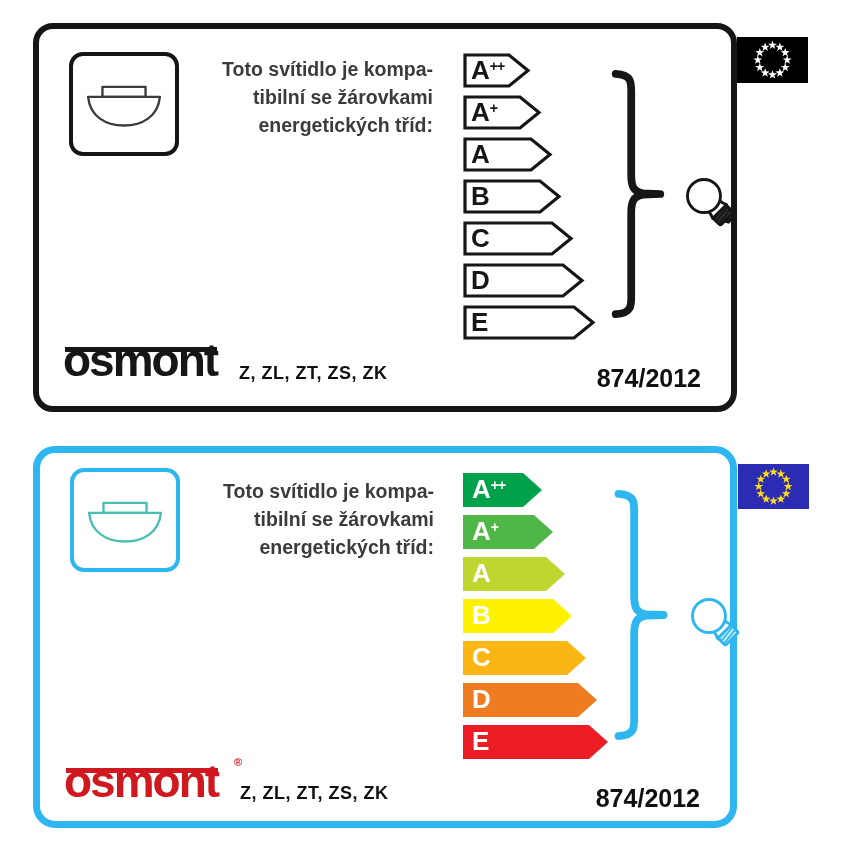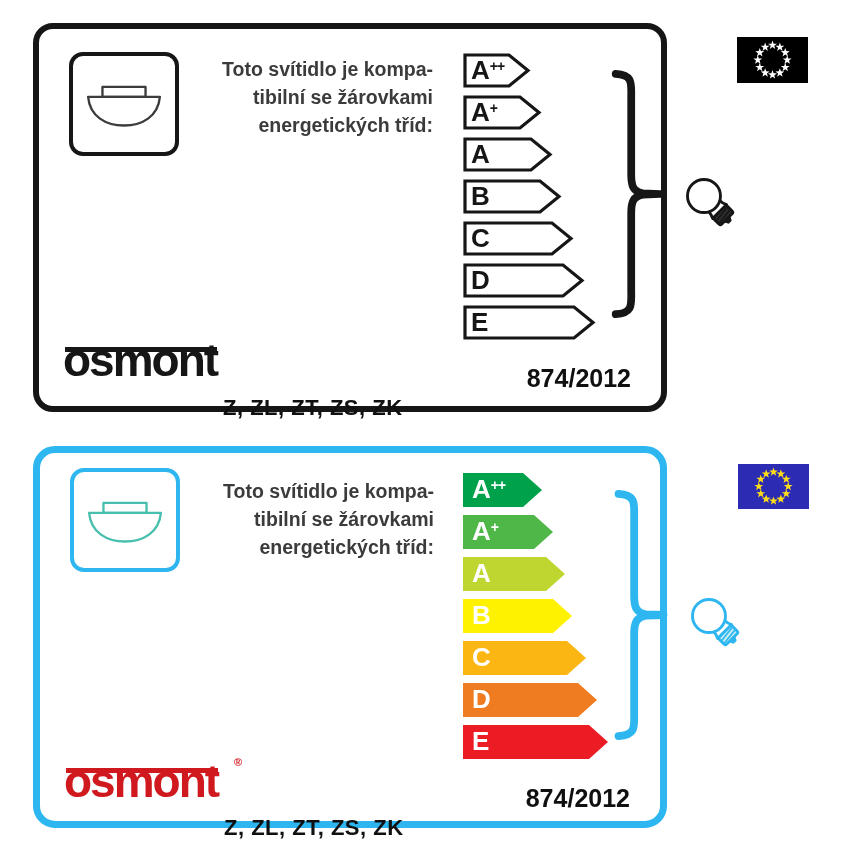--- a/index.html
+++ b/index.html
@@ -2,21 +2,21 @@
 <html><head>
 <meta charset="utf-8">
 <style>
   html,body{margin:0;padding:0;}
   body{
     width:850px;height:850px;background:#ffffff;position:relative;
     font-family:"Liberation Sans","DejaVu Sans",sans-serif;
     -webkit-font-smoothing:antialiased;
   }
   .card{
-    position:absolute;left:33px;width:634px;background:#fff;
+    position:absolute;left:33px;width:704px;background:#fff;
     border:6px solid var(--accent);border-radius:20px;box-sizing:border-box;
   }
   .card[data-card="0"]{top:23px;height:389px;}
   .card[data-card="1"]{top:446px;height:382px;border-width:7px;border-radius:22px;}
 
   
   .icon-box{
     position:absolute;left:30px;top:23px;width:110px;height:104px;
     border:4px solid var(--accent);border-radius:14px;box-sizing:border-box;
     display:flex;align-items:center;justify-content:center;background:#fff;
@@ -60,21 +60,21 @@
   .logo{position:absolute;left:24px;top:306px;width:210px;height:56px;color:var(--logo-color);}
   .card[data-card="1"] .logo{top:303px;}
   .logo-bar{position:absolute;left:2px;top:12px;width:152px;height:5px;background:currentColor;}
   .logo-text{
     position:absolute;left:0;top:2px;font-size:46px;font-weight:700;line-height:1;
     letter-spacing:-2px;text-transform:lowercase;
   }
   .logo-reg{position:absolute;left:170px;top:0;font-size:11px;font-weight:700;}
 
   
-  .models{position:absolute;left:184px;top:334px;font-size:22px;font-weight:700;color:#101010;letter-spacing:0.5px;margin-top:32px;}
+  .models{position:absolute;left:200px;top:334px;font-size:18px;font-weight:700;color:#101010;letter-spacing:0.5px;}
   .card[data-card="1"] .models{top:330px;}
   .regulation{position:absolute;right:30px;top:335px;font-size:25px;font-weight:700;color:#101010;}
   .card[data-card="1"] .regulation{top:331px;}
 </style>
 </head>
 <body>
 
 <section class="card" data-card="0" style="--accent: #161616; --logo-color: #161616; --lamp-stroke: #3c3c3c; --bulb-base-fill: #2e2e2e;">
   <div class="icon-box">
     <svg class="lamp" viewBox="0 0 100 78" fill="none" stroke="currentColor" stroke-width="2.6" stroke-linejoin="round">

